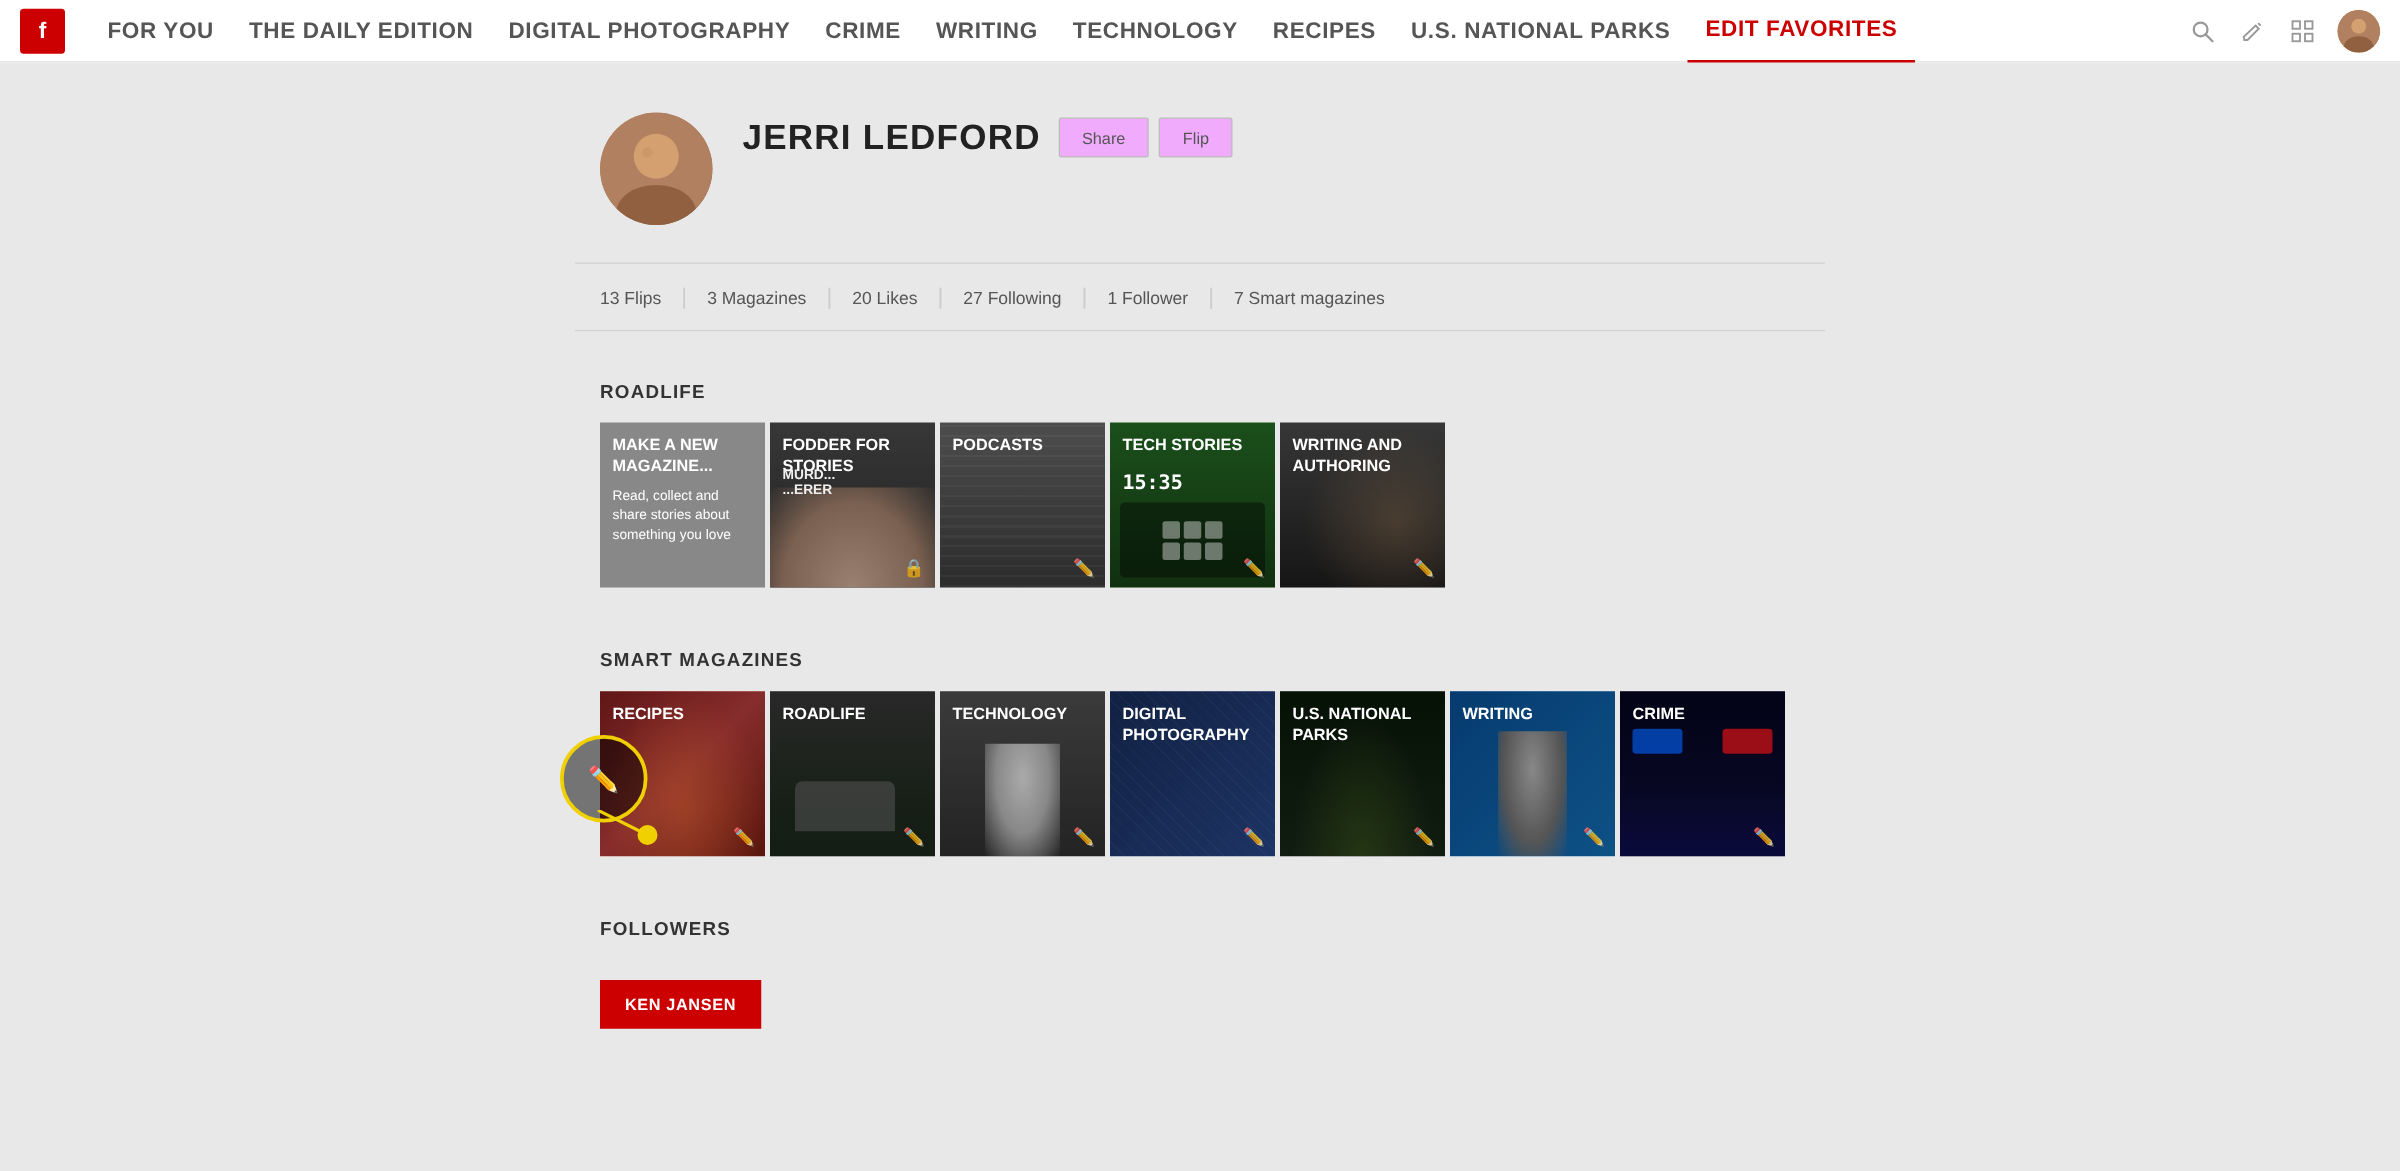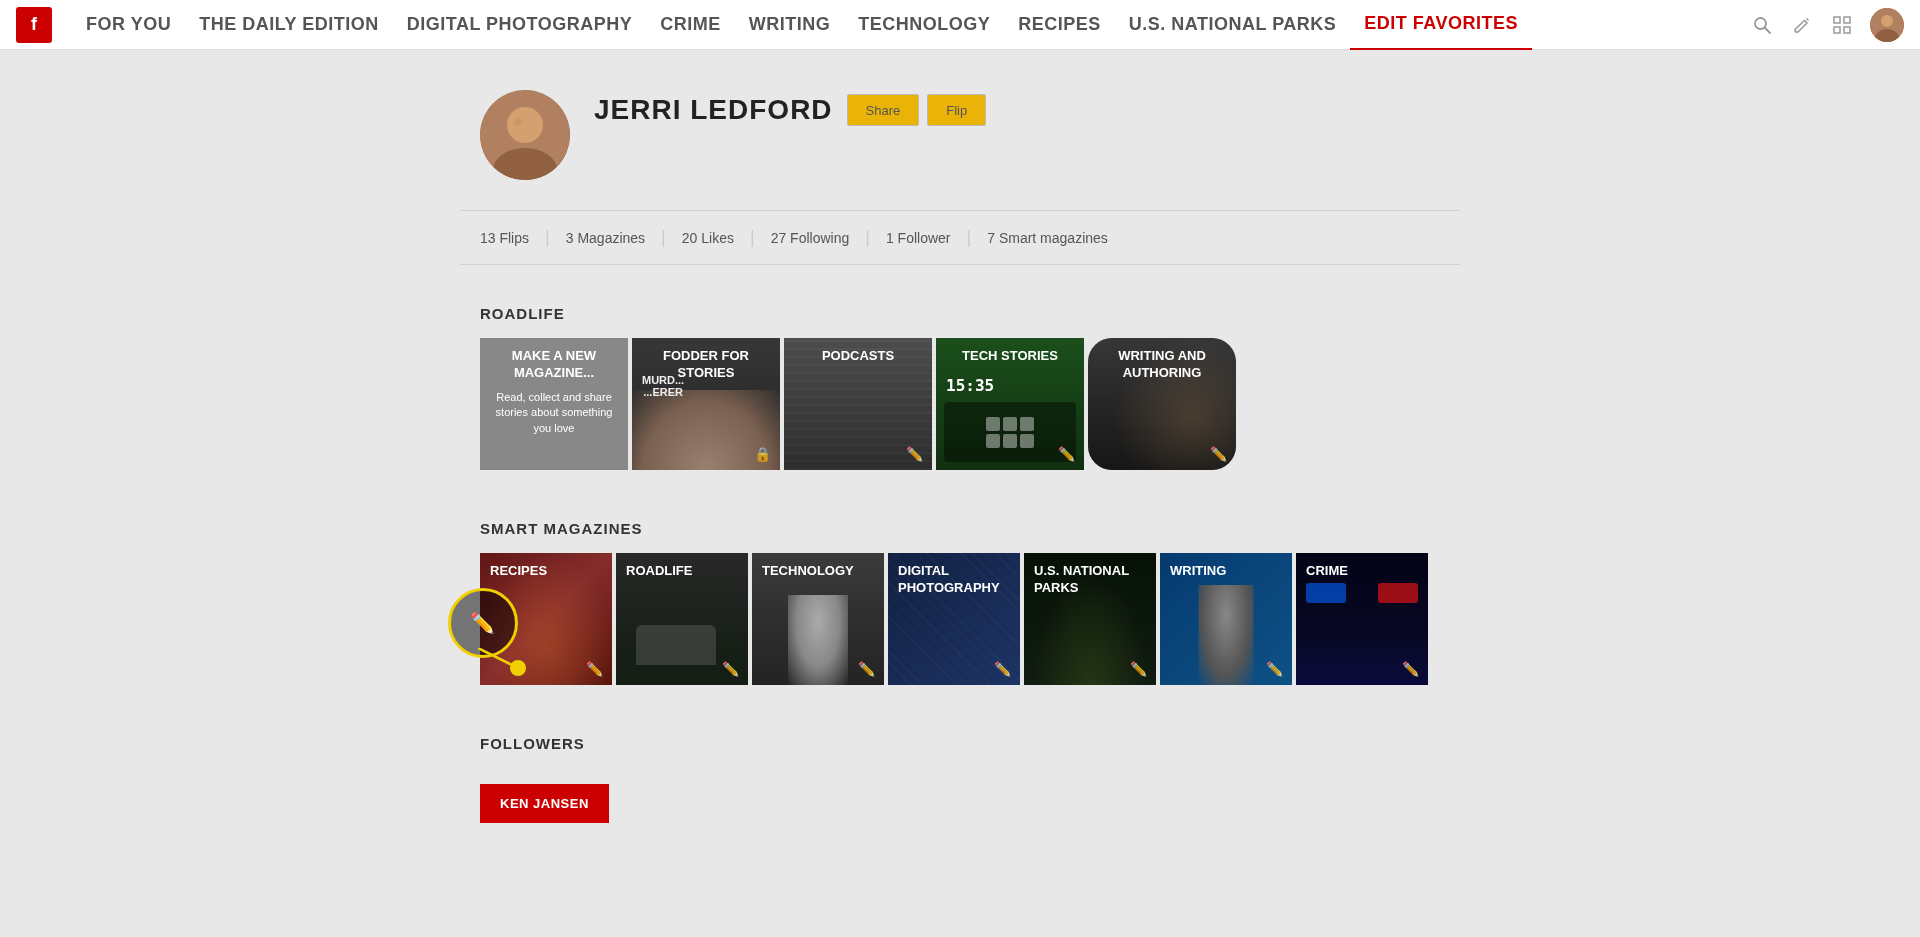--- a/index.html
+++ b/index.html
@@ -98,21 +98,21 @@
       font-weight: bold;
       color: #222;
       letter-spacing: 1px;
       text-transform: uppercase;
     }
     .profile-buttons { display: flex; gap: 8px; }
     .btn-share, .btn-flip {
       padding: 6px 18px;
       font-size: 13px;
       border: 1px solid #bbb;
-      background: #eab308;
+      background: #f0abfc;
       color: #555;
       cursor: pointer;
       border-radius: 2px;
       font-weight: 500;
     }
 
     
     .stats-bar {
       display: flex;
       align-items: center;
@@ -145,26 +145,25 @@
 
     
     .magazine-grid {
       display: flex;
       gap: 4px;
       padding: 0 20px;
       margin-bottom: 50px;
     }
 
     .magazine-card {
-      width: 148px; height: 132px;
+      width: 132px; height: 132px;
       position: relative;
       cursor: pointer;
       overflow: hidden;
       flex-shrink: 0;
-      text-align: center;
     }
     .magazine-card .card-overlay {
       position: absolute; inset: 0;
       background: rgba(0,0,0,0.35);
     }
     .magazine-card .card-title {
       position: absolute;
       top: 10px; left: 10px; right: 10px;
       color: #fff;
       font-size: 13px;
@@ -385,21 +384,21 @@
           <div style="width:14px;height:14px;background:rgba(255,255,255,0.4);border-radius:2px;"></div>
           <div style="width:14px;height:14px;background:rgba(255,255,255,0.4);border-radius:2px;"></div>
           <div style="width:14px;height:14px;background:rgba(255,255,255,0.4);border-radius:2px;"></div>
         </div>
       </div>
       <div class="card-title">TECH STORIES</div>
       <div style="position:absolute;top:38px;left:10px;color:#fff;font-size:16px;font-weight:bold;font-family:monospace;">15:35</div>
       <div class="card-edit-icon">✏️</div>
     </div>
 
-    <div class="magazine-card card-writing" style="background: linear-gradient(180deg, #555 0%, #222 100%); border-radius: 24px;">
+    <div class="magazine-card card-writing" style="background: linear-gradient(180deg, #555 0%, #222 100%);">
       <div class="card-overlay"></div>
       <div style="position:absolute;inset:0;background:radial-gradient(circle at 70% 60%, rgba(160,120,80,0.3) 0%, transparent 60%);"></div>
       <div class="card-title">WRITING AND AUTHORING</div>
       <div class="card-edit-icon">✏️</div>
     </div>
 
   </div>
 
   <div class="section-title">SMART MAGAZINES</div>
   <div style="position:relative; padding: 0 20px; margin-bottom:50px;">

